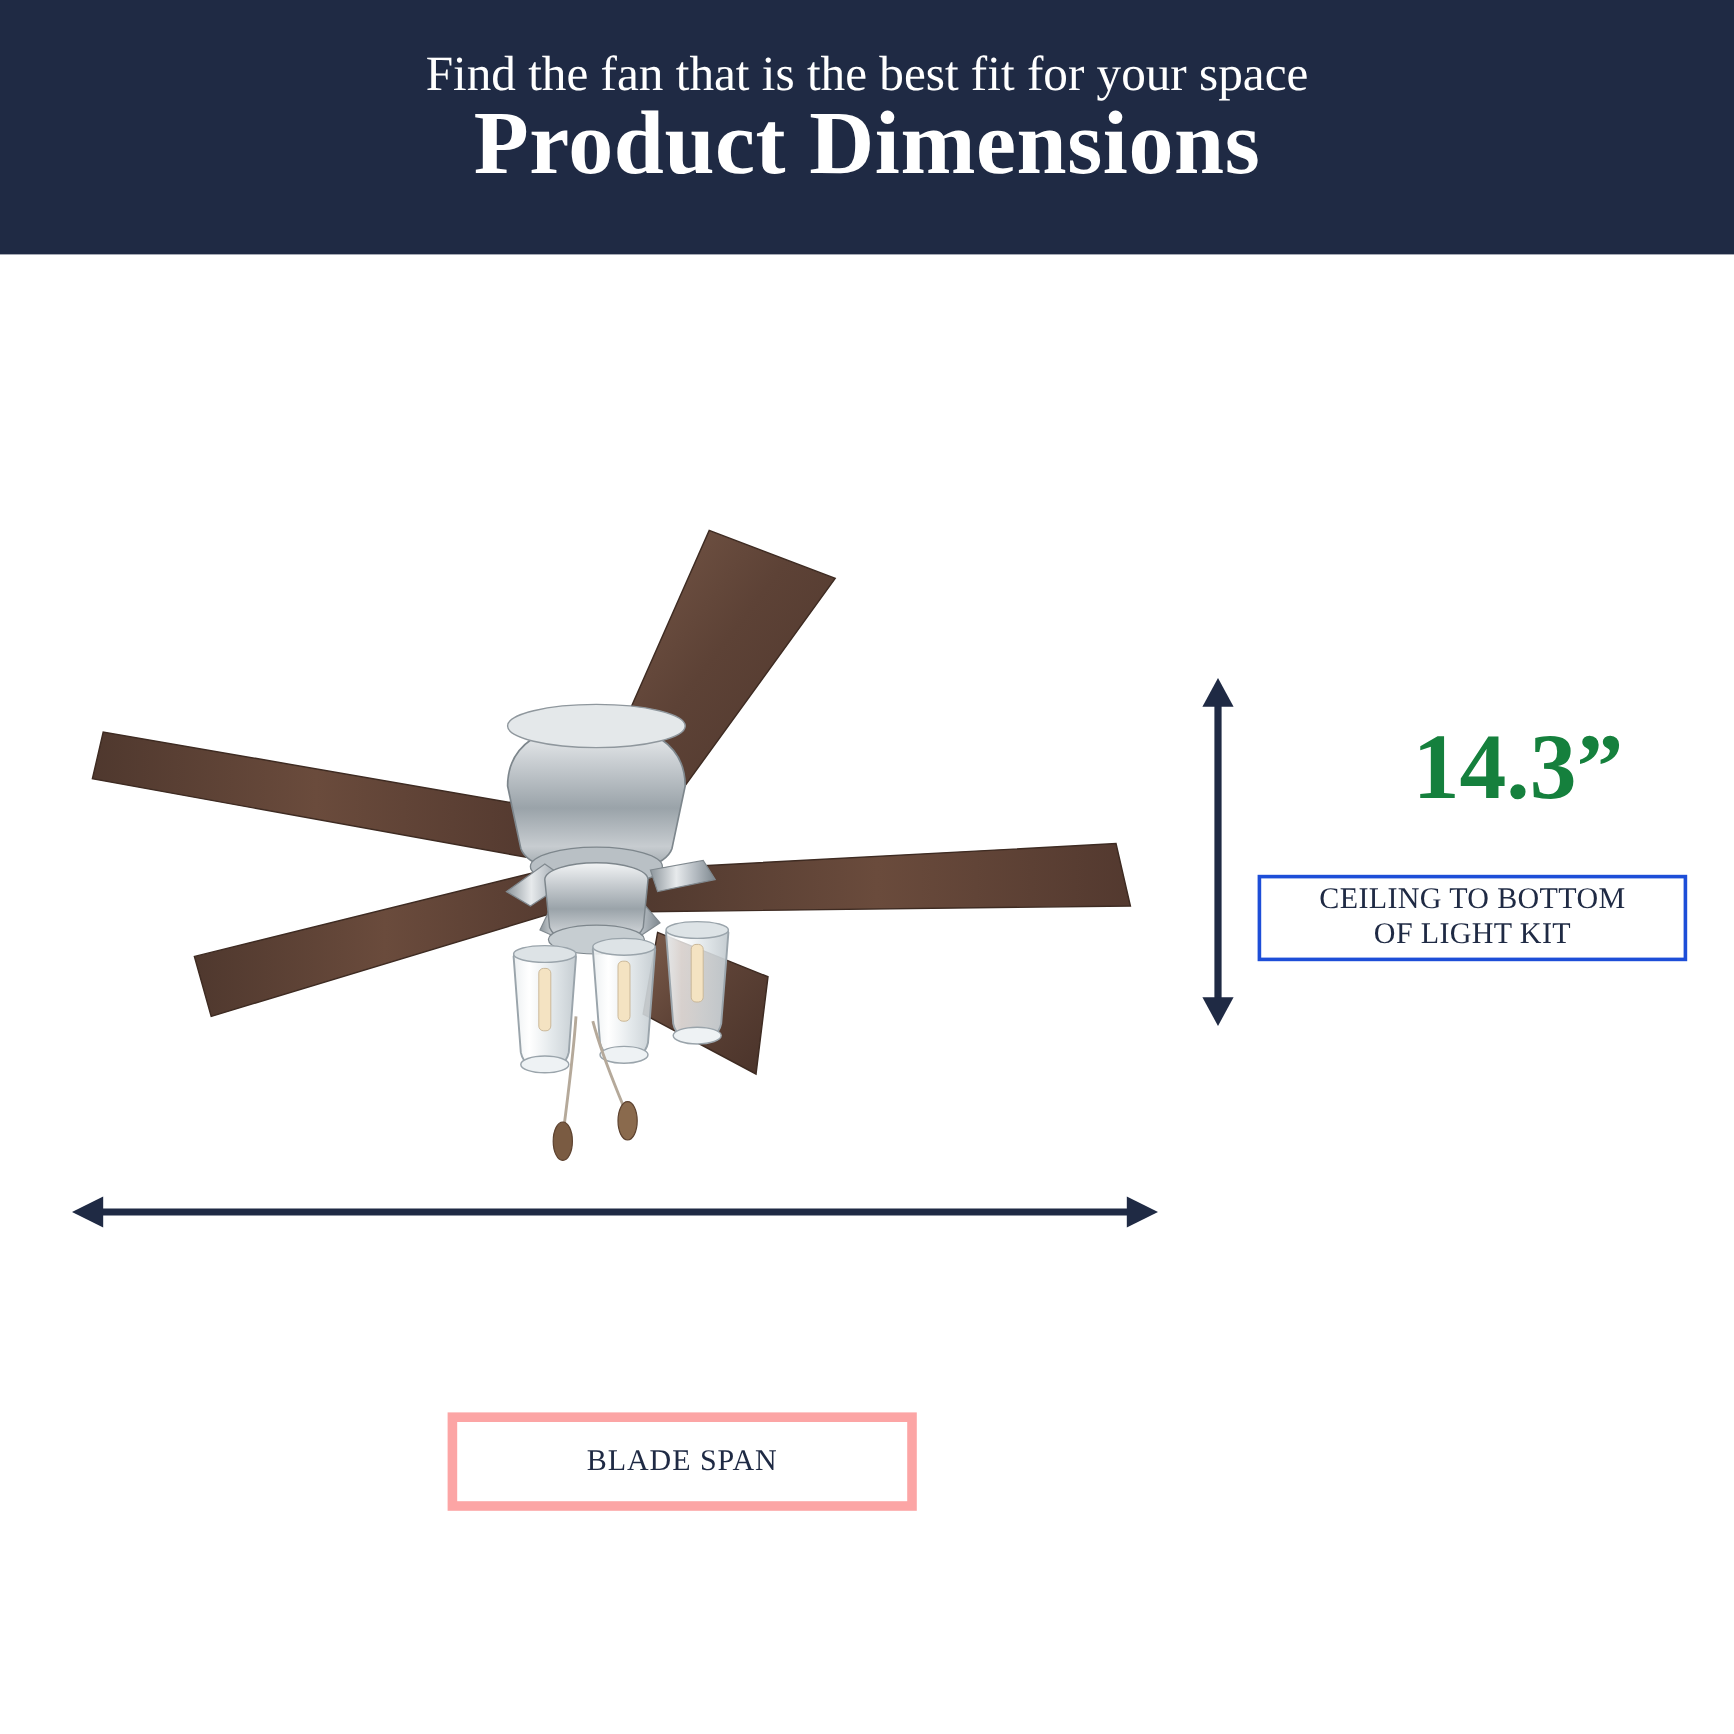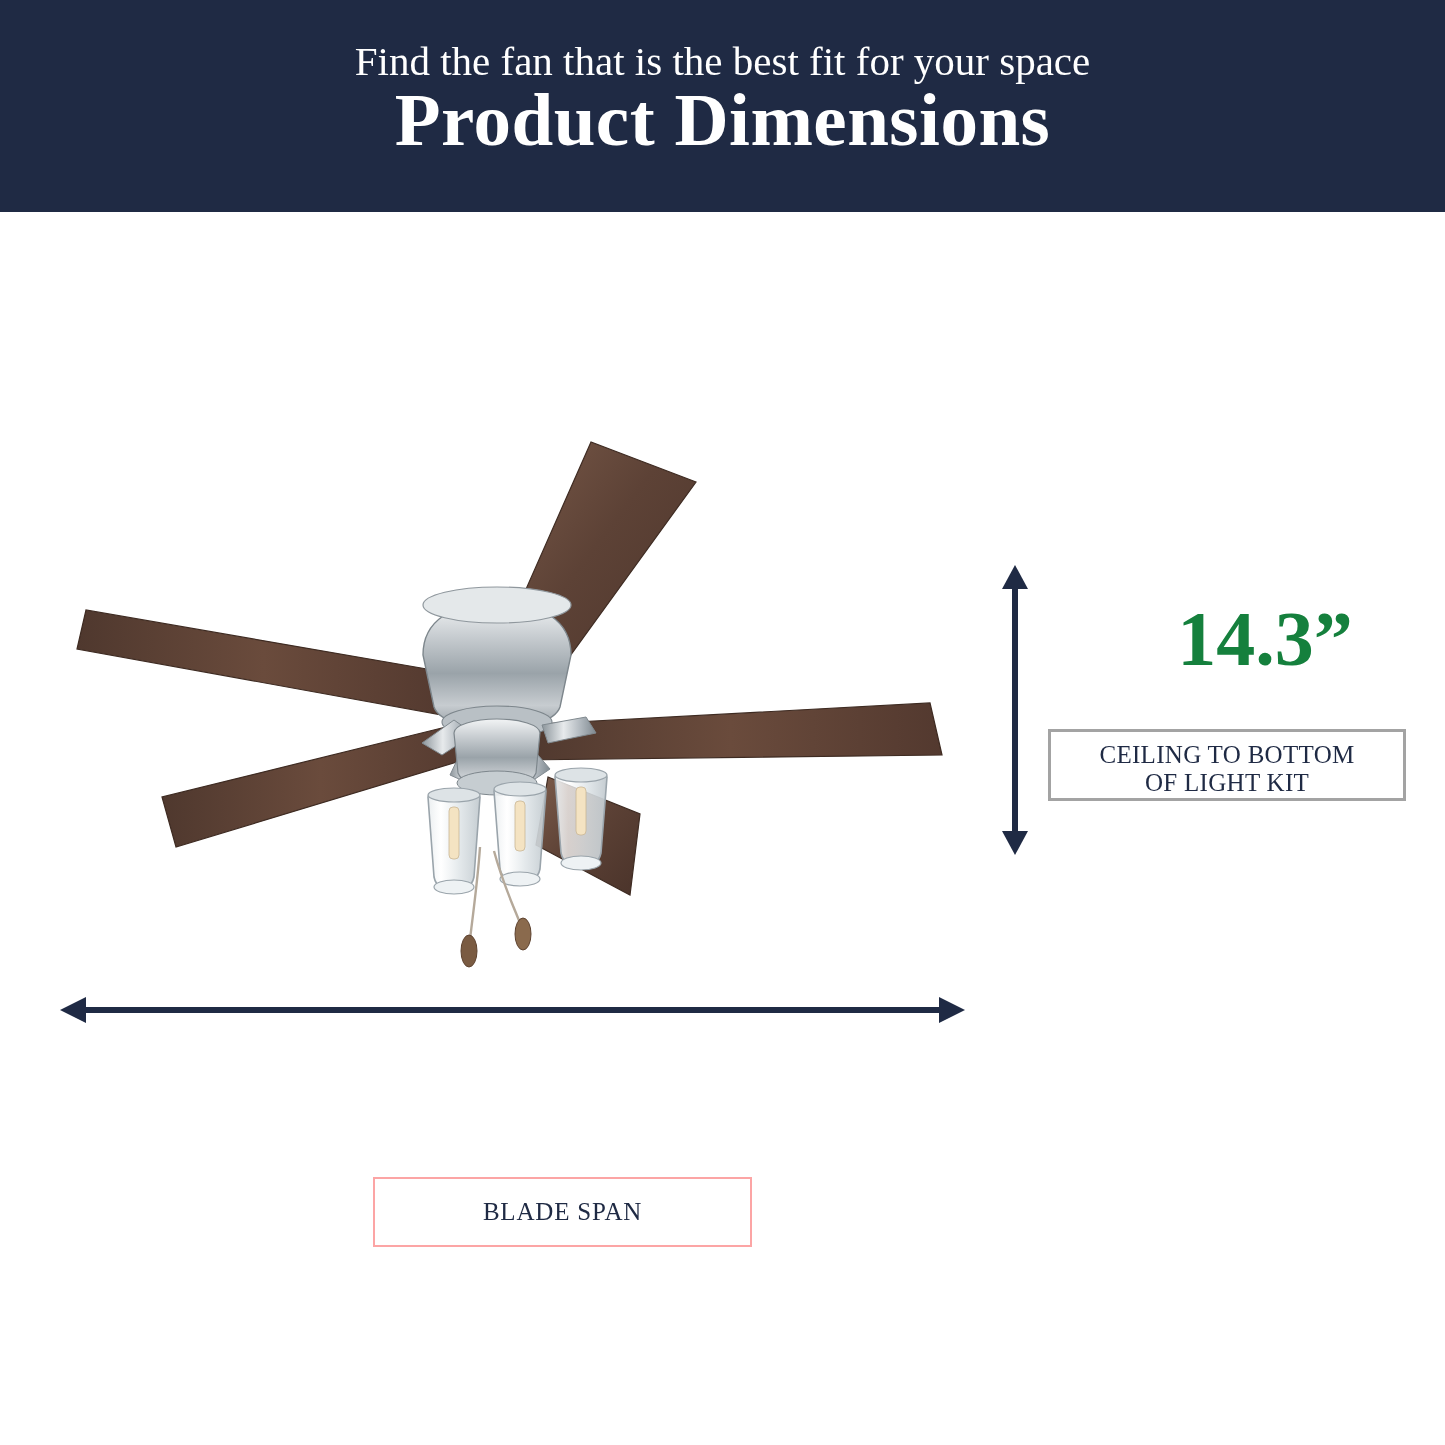--- a/index.html
+++ b/index.html
@@ -82,23 +82,23 @@
     font-size: 78px;
     color: #15803d;
     line-height: 1;
   }
   #height-label-box {
     position: absolute;
     left: 1048px;
     top: 729px;
     width: 352px;
     height: 66px;
-    border: 3px solid #a3a3a3;
+    border: 3px solid #1d4ed8;
     display: flex;
-    align-items: flex-end;
+    align-items: center;
     justify-content: center;
   }
   #height-label-text {
     font-family: "Liberation Serif", serif;
     font-size: 25px;
     color: #1f2a44;
     text-align: center;
     line-height: 1.15;
     letter-spacing: 0.3px;
   }
@@ -122,21 +122,21 @@
     font-size: 80px;
     color: #1f2a44;
     line-height: 1;
   }
   #width-label-box {
     position: absolute;
     left: 373px;
     top: 1177px;
     width: 375px;
     height: 66px;
-    border: 2px solid #fca5a5;
+    border: 8px solid #fca5a5;
     display: flex;
     align-items: center;
     justify-content: center;
   }
   #width-label-text {
     font-family: "Liberation Serif", serif;
     font-size: 25px;
     color: #1f2a44;
     text-align: center;
     letter-spacing: 0.8px;

